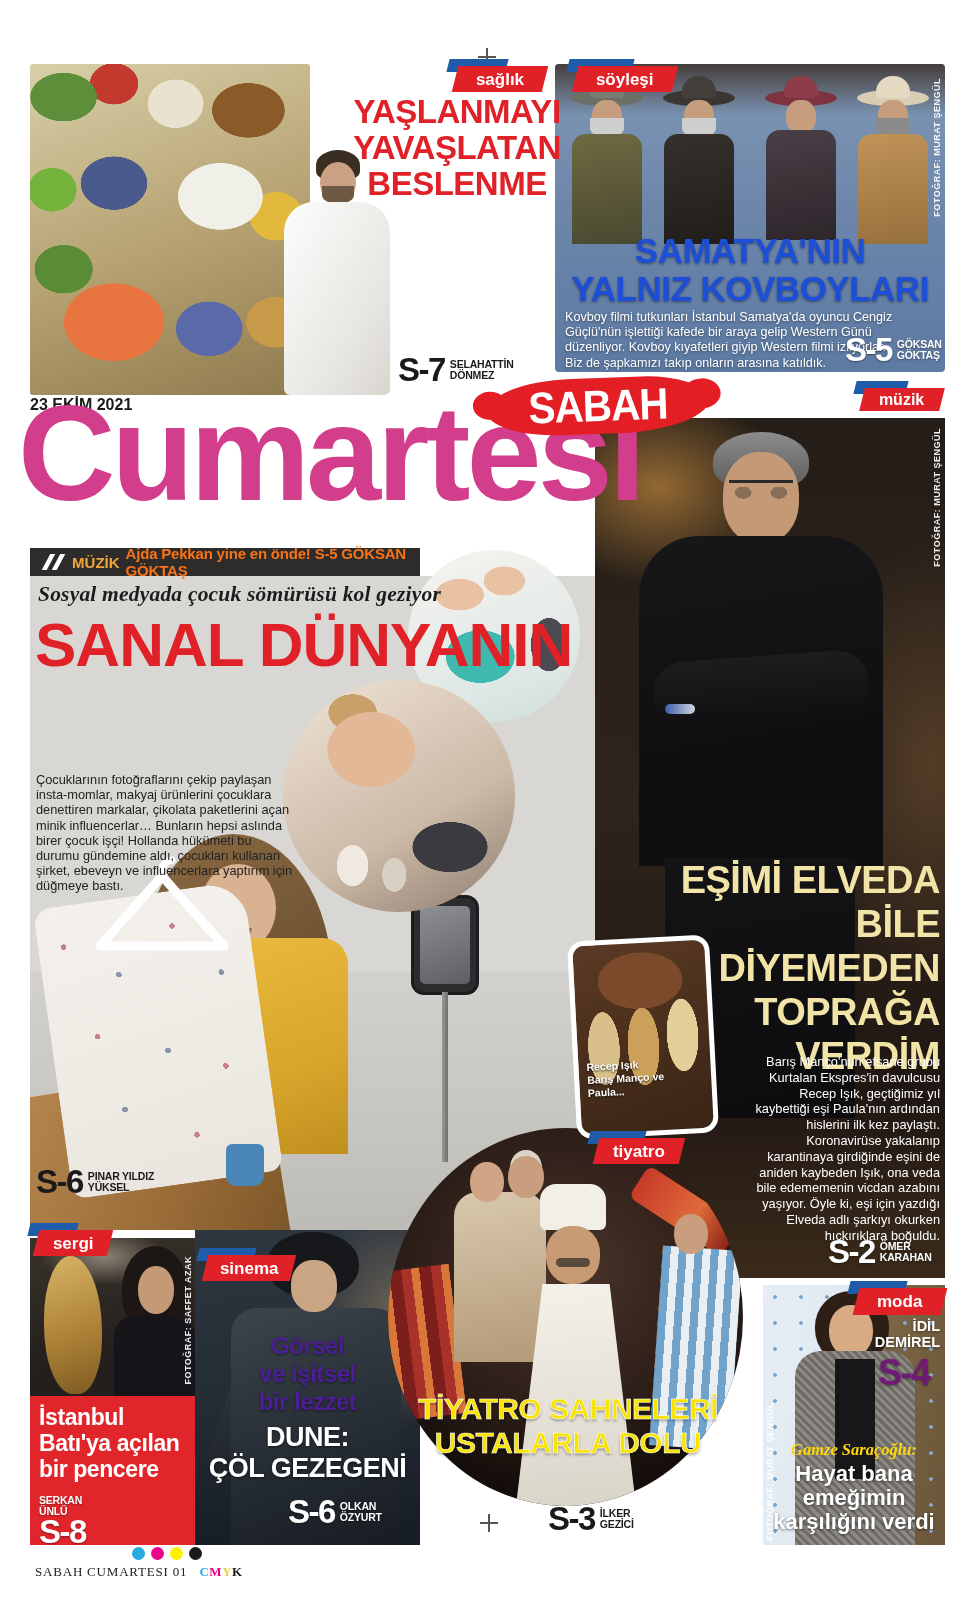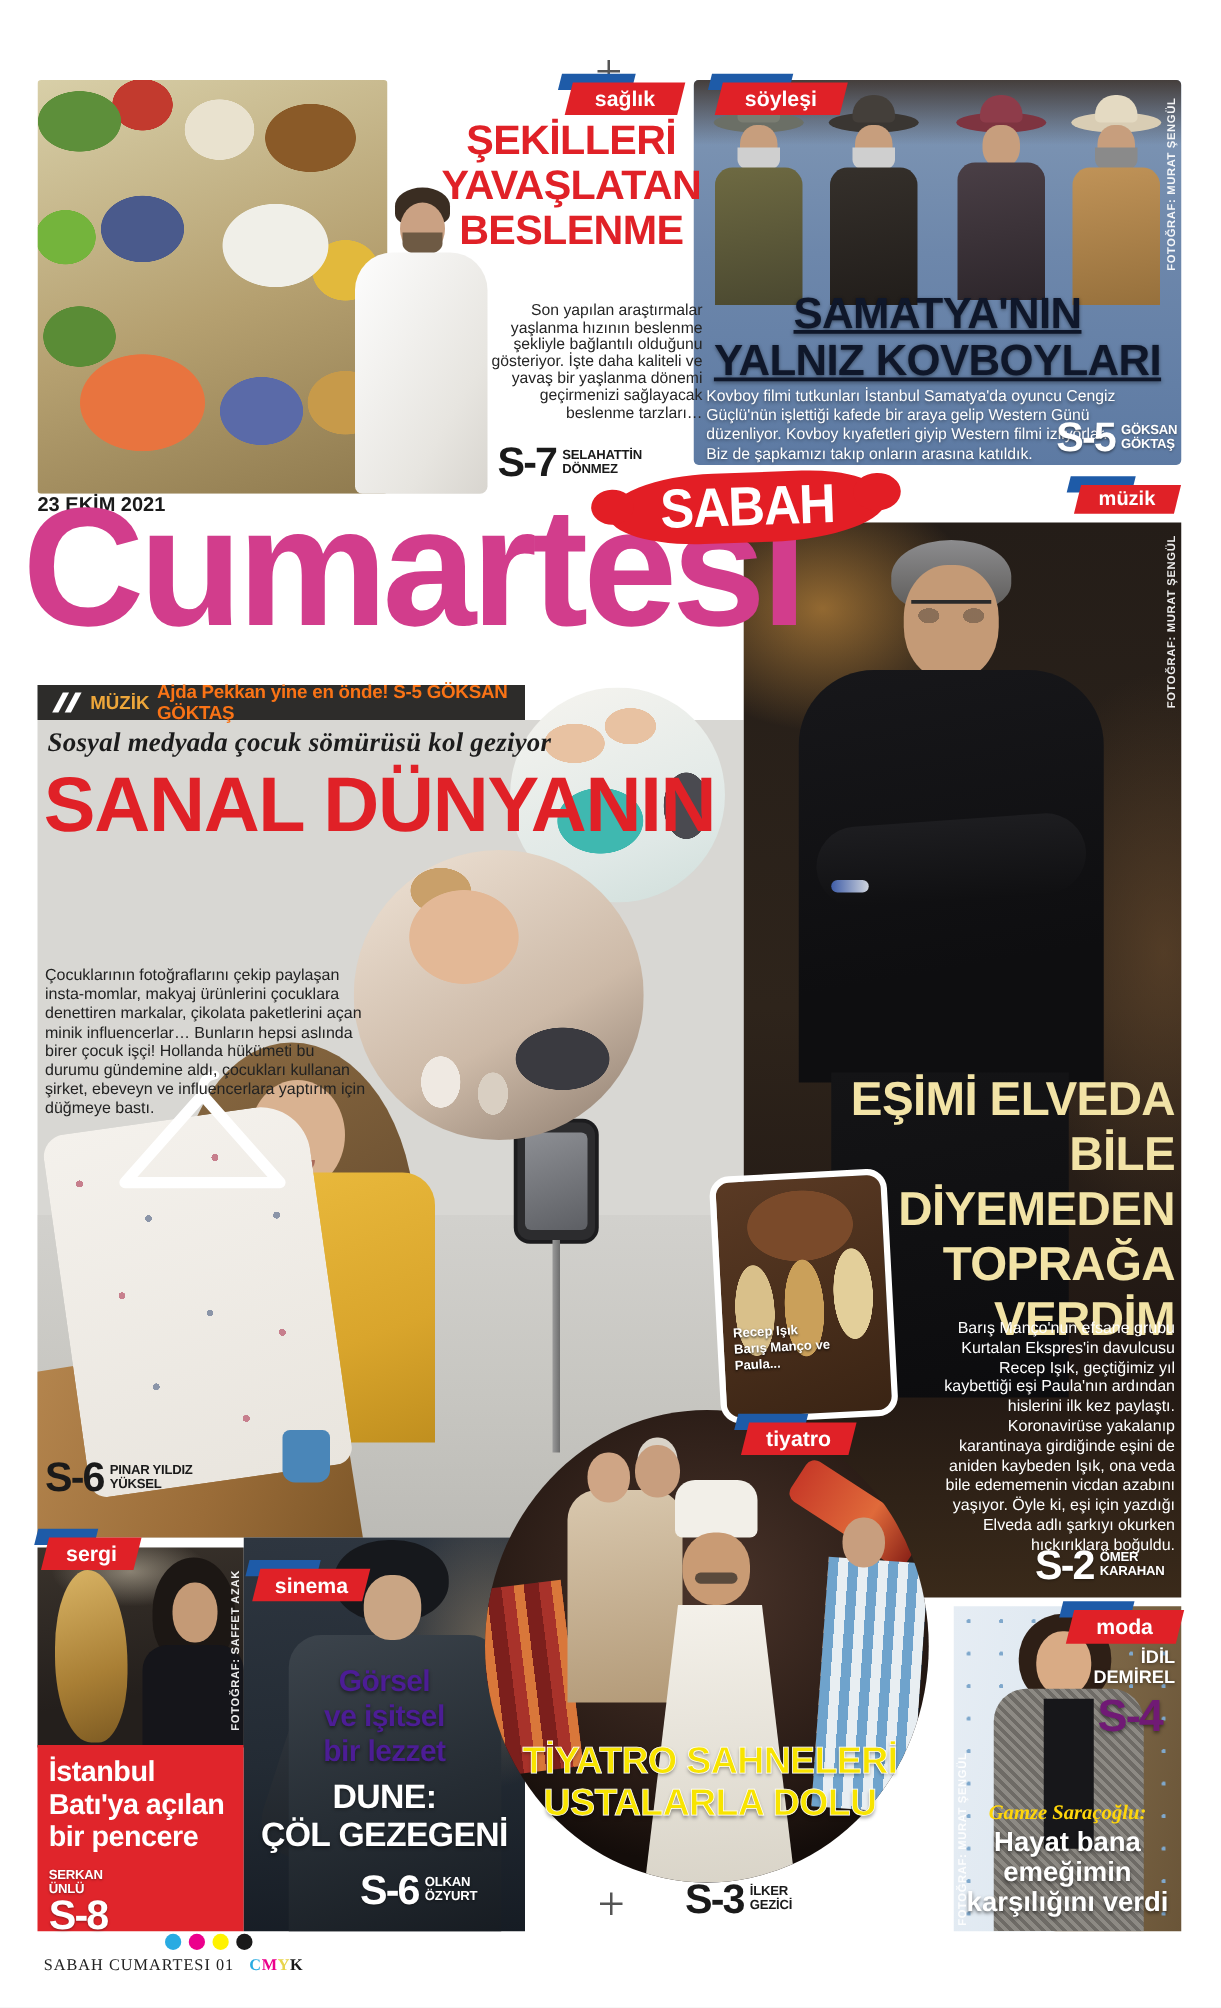--- a/index.html
+++ b/index.html
@@ -51,21 +51,21 @@
   .cowpanel{left:555px;top:64px;width:390px;height:308px;border-radius:4px;overflow:hidden;
       background:linear-gradient(180deg,#8198b5 0%,#6d87ab 45%,#5d7aa3 100%);}
   .cowtop{position:absolute;left:0;top:0;width:100%;height:52px;
       background:linear-gradient(180deg,rgba(58,46,38,.85),rgba(58,46,38,0));}
   .cb{position:absolute;top:10px;width:90px;height:170px;}
   .cb .brim{position:absolute;left:8px;top:16px;width:72px;height:16px;border-radius:50%;}
   .cb .crown{position:absolute;left:27px;top:2px;width:34px;height:22px;border-radius:16px 16px 4px 4px;}
   .cb .head{position:absolute;left:29px;top:26px;width:30px;height:34px;border-radius:45%;background:#c79e7d;}
   .cb .beard{position:absolute;left:27px;top:44px;width:34px;height:20px;border-radius:0 0 50% 50%;background:#cfcfcf;}
   .cb .torso{position:absolute;left:9px;top:60px;width:70px;height:110px;border-radius:14px 14px 0 0;}
-  .cow-hl{left:560px;top:232px;width:380px;text-align:center;color:#0f172a;font-size:35px;line-height:38px;z-index:5;text-decoration:underline;}
+  .cow-hl{left:560px;top:232px;width:380px;text-align:center;color:#1d4ed8;font-size:35px;line-height:38px;z-index:5;}
   .cow-body{left:565px;top:310px;width:338px;color:#fff;font-size:12.6px;line-height:15.2px;font-weight:500;z-index:5;}
   
   .mast-date{left:30px;top:396px;font-weight:700;font-size:16px;letter-spacing:0;color:#1a1a1a;z-index:6;}
   .mast-name{left:18px;top:386px;font-weight:700;font-size:135px;line-height:1;letter-spacing:-4px;
       color:#d23d8c;z-index:6;}
   .splash{left:487px;top:378px;width:222px;height:56px;z-index:7;transform:rotate(-2deg);
       background:#e31e25;border-radius:38% 30% 42% 34%/55% 45% 55% 45%;}
   .splash:before{content:"";position:absolute;left:-14px;top:10px;width:34px;height:28px;background:#e31e25;border-radius:50%;}
   .splash:after{content:"";position:absolute;right:-12px;top:4px;width:38px;height:30px;background:#e31e25;border-radius:50%;}
   .splash .txt{position:absolute;inset:0;display:flex;align-items:center;justify-content:center;
@@ -249,25 +249,24 @@
     <span class="mw-beard"></span>
     <span class="mw-body"></span>
   </div>
   <div class="abs badge" style="left:455px;top:66px;width:90px;">
     <span class="bar"></span>
     <span class="lab">
         <span>sağlık</span>
       </span>
   </div>
   <div class="abs hl saglik-hl">
-    <div>ŞEKİLLERİ</div>
+    <div>YAŞLANMAYI</div>
     <div>YAVAŞLATAN</div>
     <div>BESLENME</div>
   </div>
-  <div class="abs saglik-body">Son yapılan araştırmalar yaşlanma hızının beslenme şekliyle bağlantılı olduğunu gösteriyor. İşte daha kaliteli ve yavaş bir yaşlanma dönemi geçirmenizi sağlayacak beslenme tarzları…</div>
   <div class="abs pr pr-dark" style="left:398px;top:356px;">
     <span class="num">S-7</span>
     <span class="by">SELAHATTİN DÖNMEZ</span>
   </div>
 
   <div class="abs cowpanel">
     <div class="cowtop"></div>
     <div class="cb" style="left:8px;">
       <span class="brim" style="background:#6b6f66;"></span>
       <span class="crown" style="background:#7a7d72;"></span>

